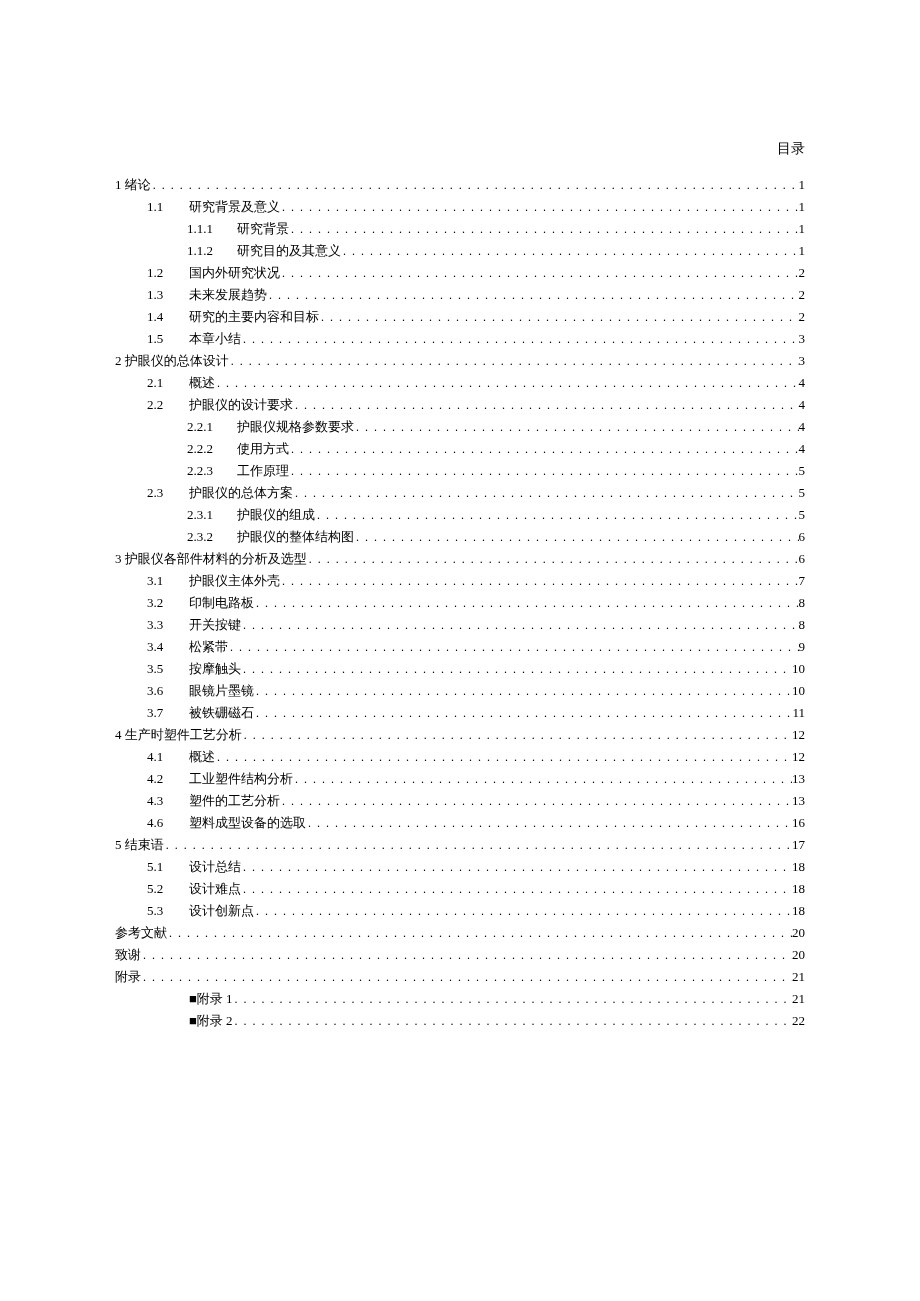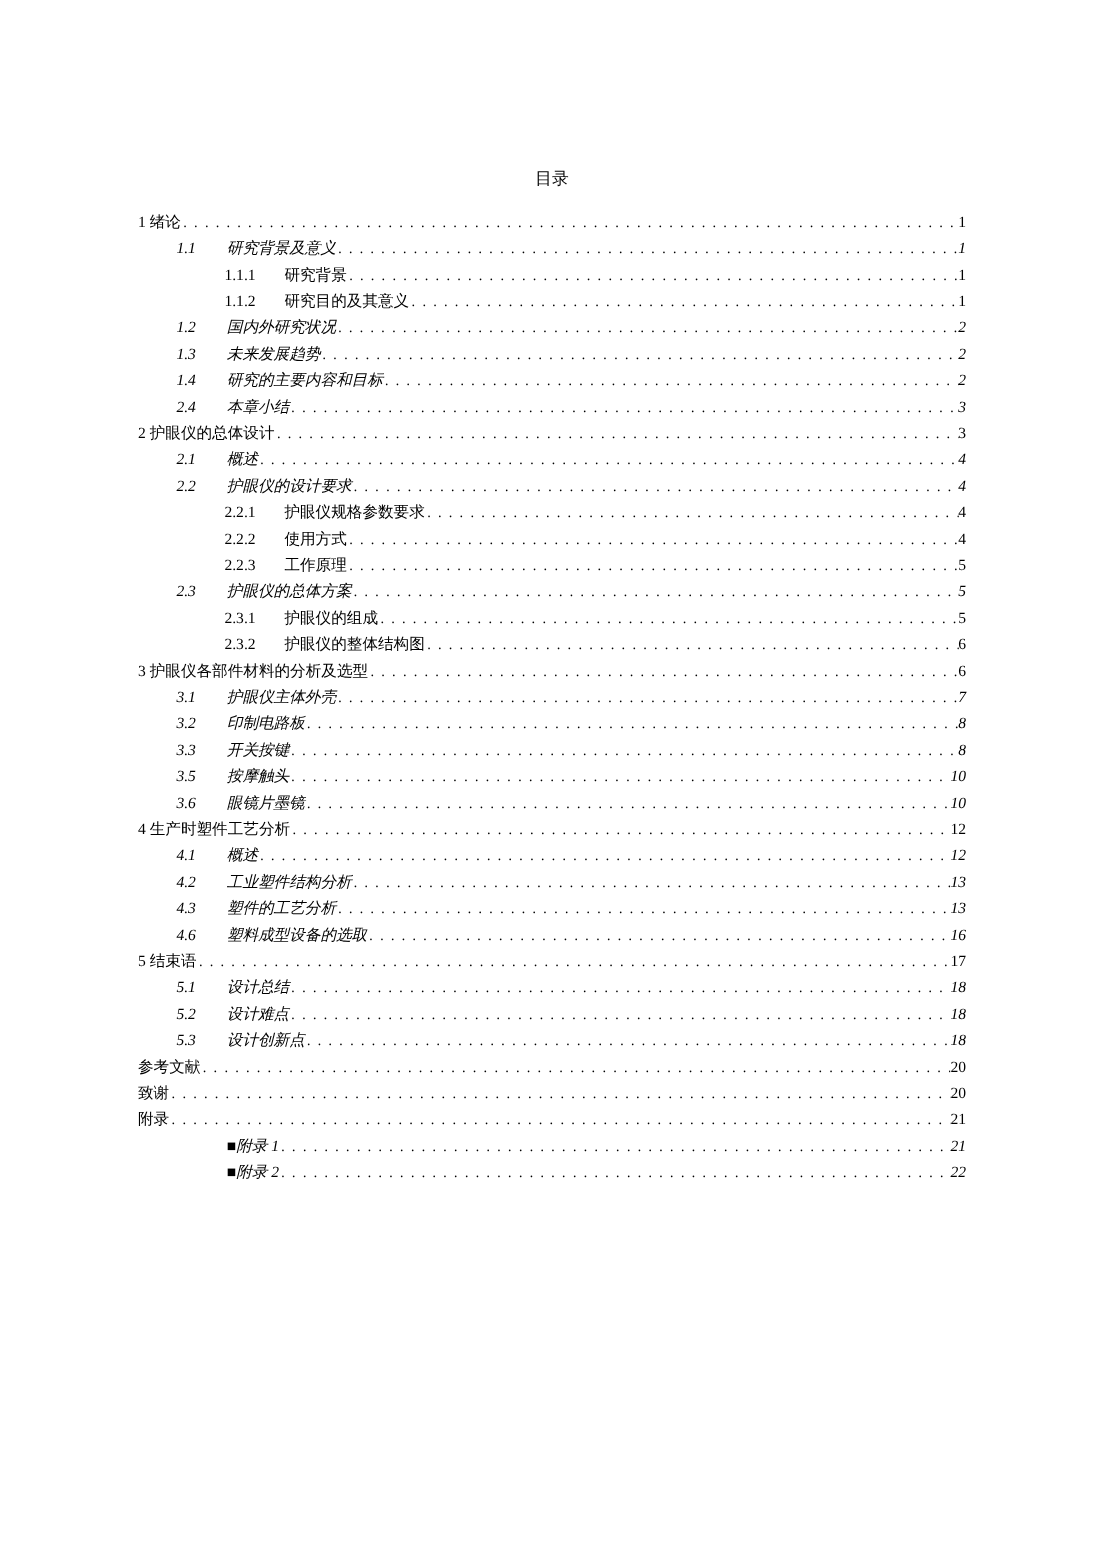--- a/index.html
+++ b/index.html
@@ -10,21 +10,21 @@
     body {
       background: #fff;
       font-family: "SimSun", "宋体", serif;
       font-size: 13px;
       color: #000;
       width: 920px;
       margin: 0 auto;
       padding: 140px 115px 100px 115px;
     }
     .title {
-      text-align: center;
+      text-align: right;
       font-size: 14px;
       margin-bottom: 16px;
       font-family: "SimSun", "宋体", serif;
     }
     .toc-line {
       display: flex;
       align-items: baseline;
       white-space: nowrap;
       margin: 0;
       line-height: 22px;
@@ -46,21 +46,21 @@
       padding: 0 2px;
       font-size: 12px;
     }
     .toc-leader::after {
       content: ". . . . . . . . . . . . . . . . . . . . . . . . . . . . . . . . . . . . . . . . . . . . . . . . . . . . . . . . . . . . . . . . . . . . . . . . . . . . . . . . . . . . . . . . . . . . . . . . . . . . . . . . . . . . . . . . . . . . . . . . . . . . . . . . . . . . . . . . . . . . . . . . . . . . . . . . . . . . . . . . . . . . . . . . . . . . . . . . . . . . . . . . . . . . . . . . . . . . . . . . . . . . . . . . . . . .";
     }
     .toc-page {
       flex: 0 0 auto;
     }
     .lvl-0 { padding-left: 0; }
-    .lvl-1 { padding-left: 32px; font-style: italic; }
+    .lvl-1 { padding-left: 32px; }
     .lvl-2 { padding-left: 72px; }
     .lvl-1 .toc-num { min-width: 42px; }
     .lvl-2 .toc-num { min-width: 50px; }
   </style>
 </head>
 <body>
 
 <div class="title">目录</div>
 
 <div id="toc-container">
@@ -100,21 +100,21 @@
       <span class="toc-leader"></span>
       <span class="toc-page">2</span>
     </div>
     <div class="toc-line lvl-1">
       <span class="toc-num">1.4</span>
       <span class="toc-label">研究的主要内容和目标</span>
       <span class="toc-leader"></span>
       <span class="toc-page">2</span>
     </div>
     <div class="toc-line lvl-1">
-      <span class="toc-num">2.4</span>
+      <span class="toc-num">1.5</span>
       <span class="toc-label">本章小结</span>
       <span class="toc-leader"></span>
       <span class="toc-page">3</span>
     </div>
     <div class="toc-line lvl-0">
       <span class="toc-num" style="min-width: 0px;">2 </span>
       <span class="toc-label">护眼仪的总体设计</span>
       <span class="toc-leader"></span>
       <span class="toc-page">3</span>
     </div>
@@ -184,30 +184,42 @@
       <span class="toc-leader"></span>
       <span class="toc-page">8</span>
     </div>
     <div class="toc-line lvl-1">
       <span class="toc-num">3.3</span>
       <span class="toc-label">开关按键</span>
       <span class="toc-leader"></span>
       <span class="toc-page">8</span>
     </div>
     <div class="toc-line lvl-1">
+      <span class="toc-num">3.4</span>
+      <span class="toc-label">松紧带</span>
+      <span class="toc-leader"></span>
+      <span class="toc-page">9</span>
+    </div>
+    <div class="toc-line lvl-1">
       <span class="toc-num">3.5</span>
       <span class="toc-label">按摩触头</span>
       <span class="toc-leader"></span>
       <span class="toc-page">10</span>
     </div>
     <div class="toc-line lvl-1">
       <span class="toc-num">3.6</span>
       <span class="toc-label">眼镜片墨镜</span>
       <span class="toc-leader"></span>
       <span class="toc-page">10</span>
+    </div>
+    <div class="toc-line lvl-1">
+      <span class="toc-num">3.7</span>
+      <span class="toc-label">被铁硼磁石</span>
+      <span class="toc-leader"></span>
+      <span class="toc-page">11</span>
     </div>
     <div class="toc-line lvl-0">
       <span class="toc-num" style="min-width: 0px;">4 </span>
       <span class="toc-label">生产时塑件工艺分析</span>
       <span class="toc-leader"></span>
       <span class="toc-page">12</span>
     </div>
     <div class="toc-line lvl-1">
       <span class="toc-num">4.1</span>
       <span class="toc-label">概述</span>

